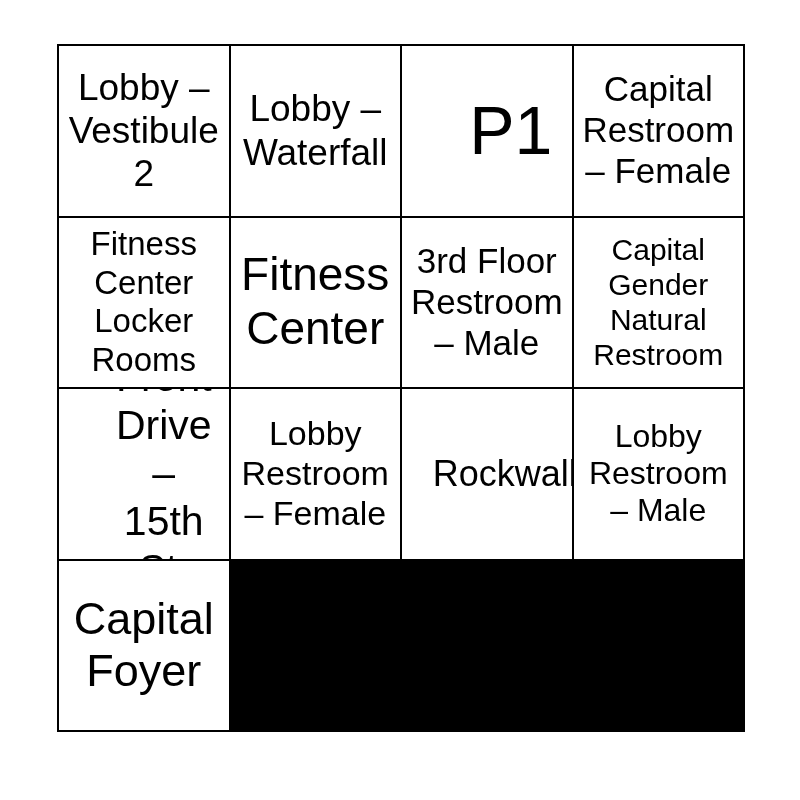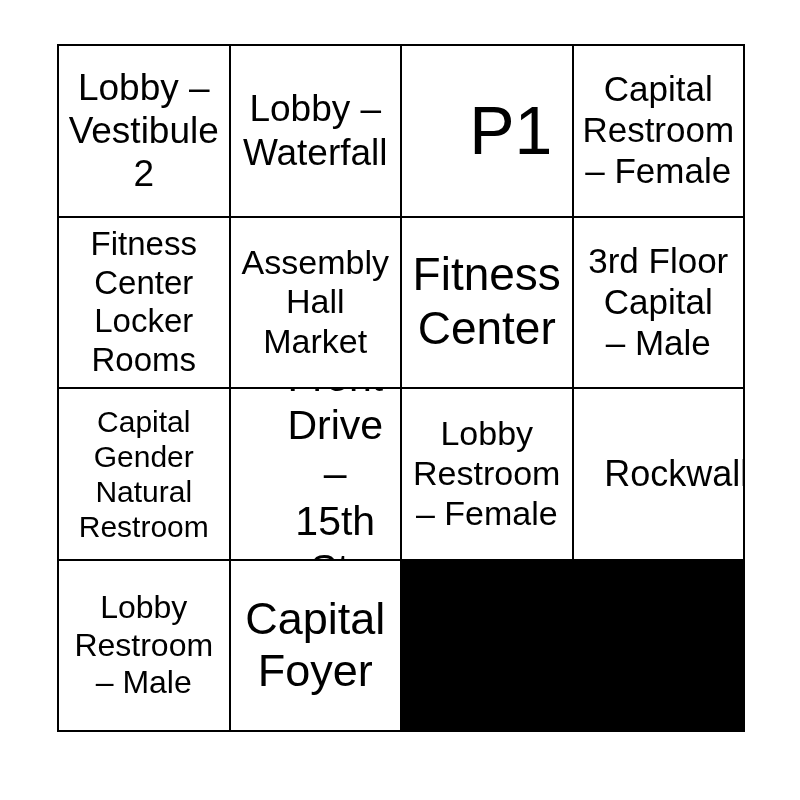--- a/index.html
+++ b/index.html
@@ -75,33 +75,28 @@
       <span class="txt">Capital
 Restroom
 – Female</span>
     </div>
   <div class="cell fs33">
       <span class="txt">Fitness
 Center
 Locker
 Rooms</span>
     </div>
-  <div class="cell fs34">
-      <span class="txt">Assembly
-Hall
-Market</span>
-    </div>
 
   <div class="cell fs46">
       <span class="txt">Fitness
 Center</span>
     </div>
   <div class="cell fs35">
       <span class="txt">3rd Floor
-Capital
+Restroom
 – Male</span>
     </div>
   <div class="cell fs30">
       <span class="txt">Capital
 Gender
 Natural
 Restroom</span>
     </div>
   <div class="cell fs41">
       <span class="txt">Front

